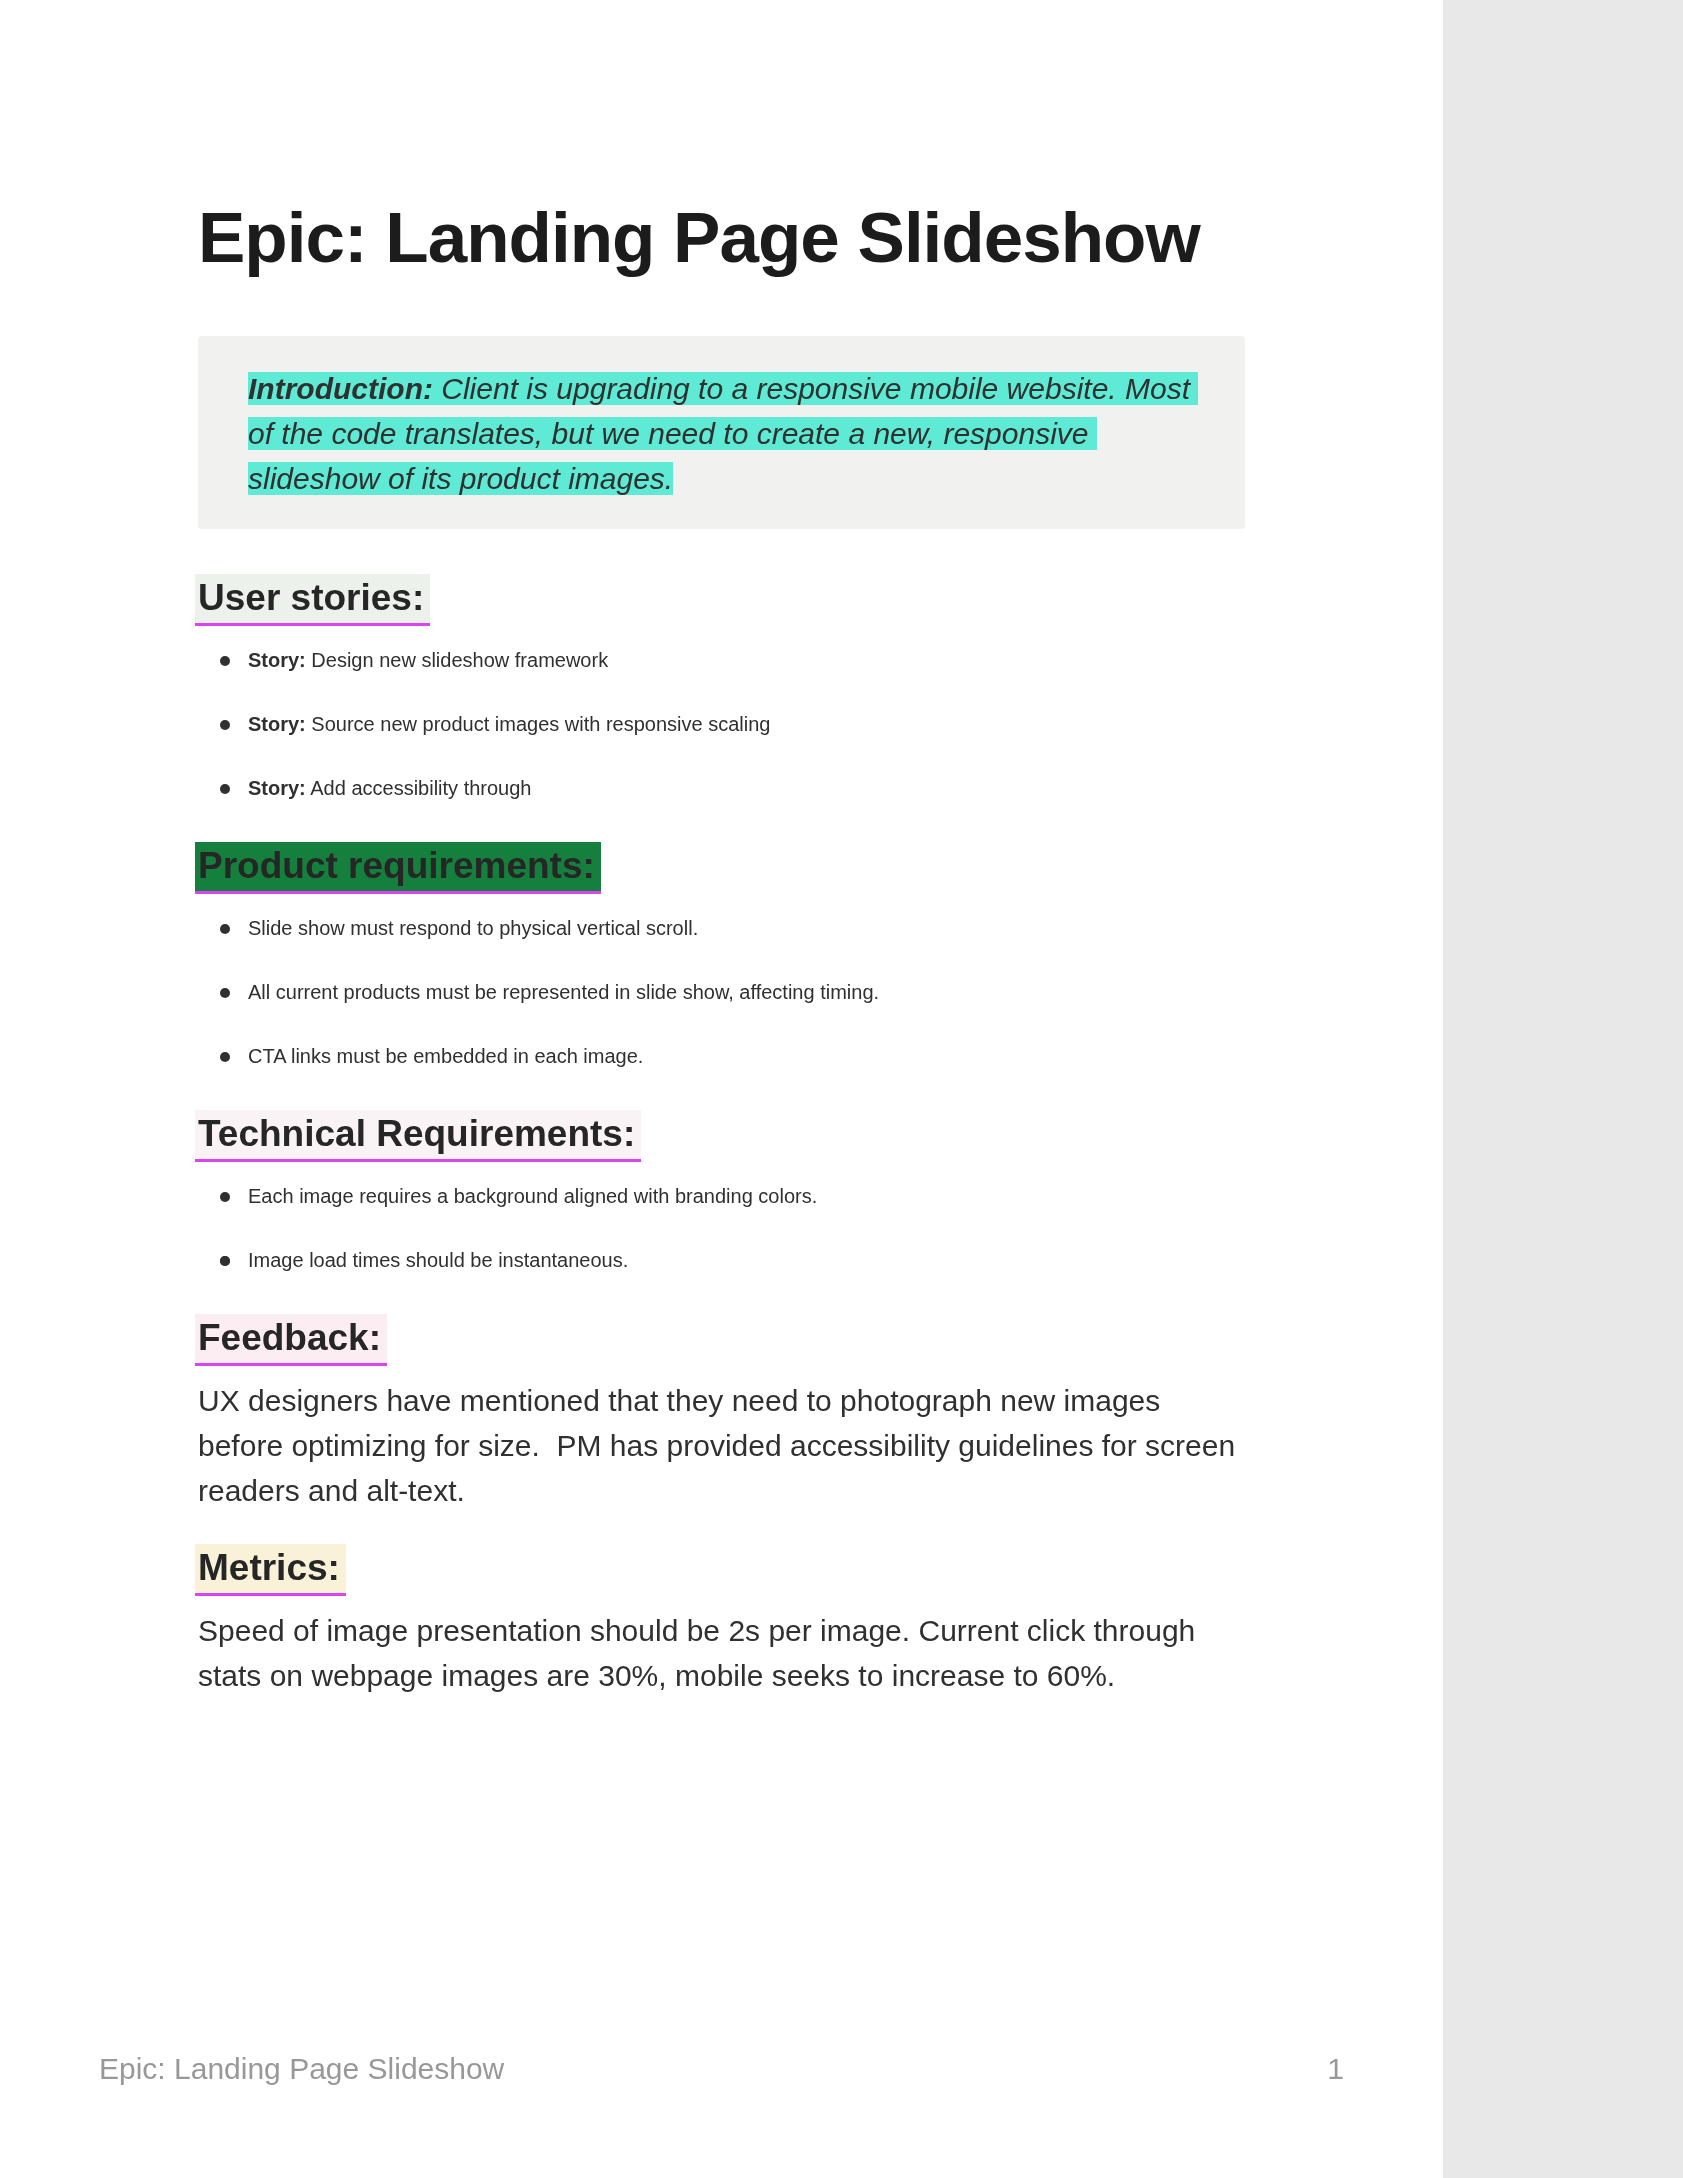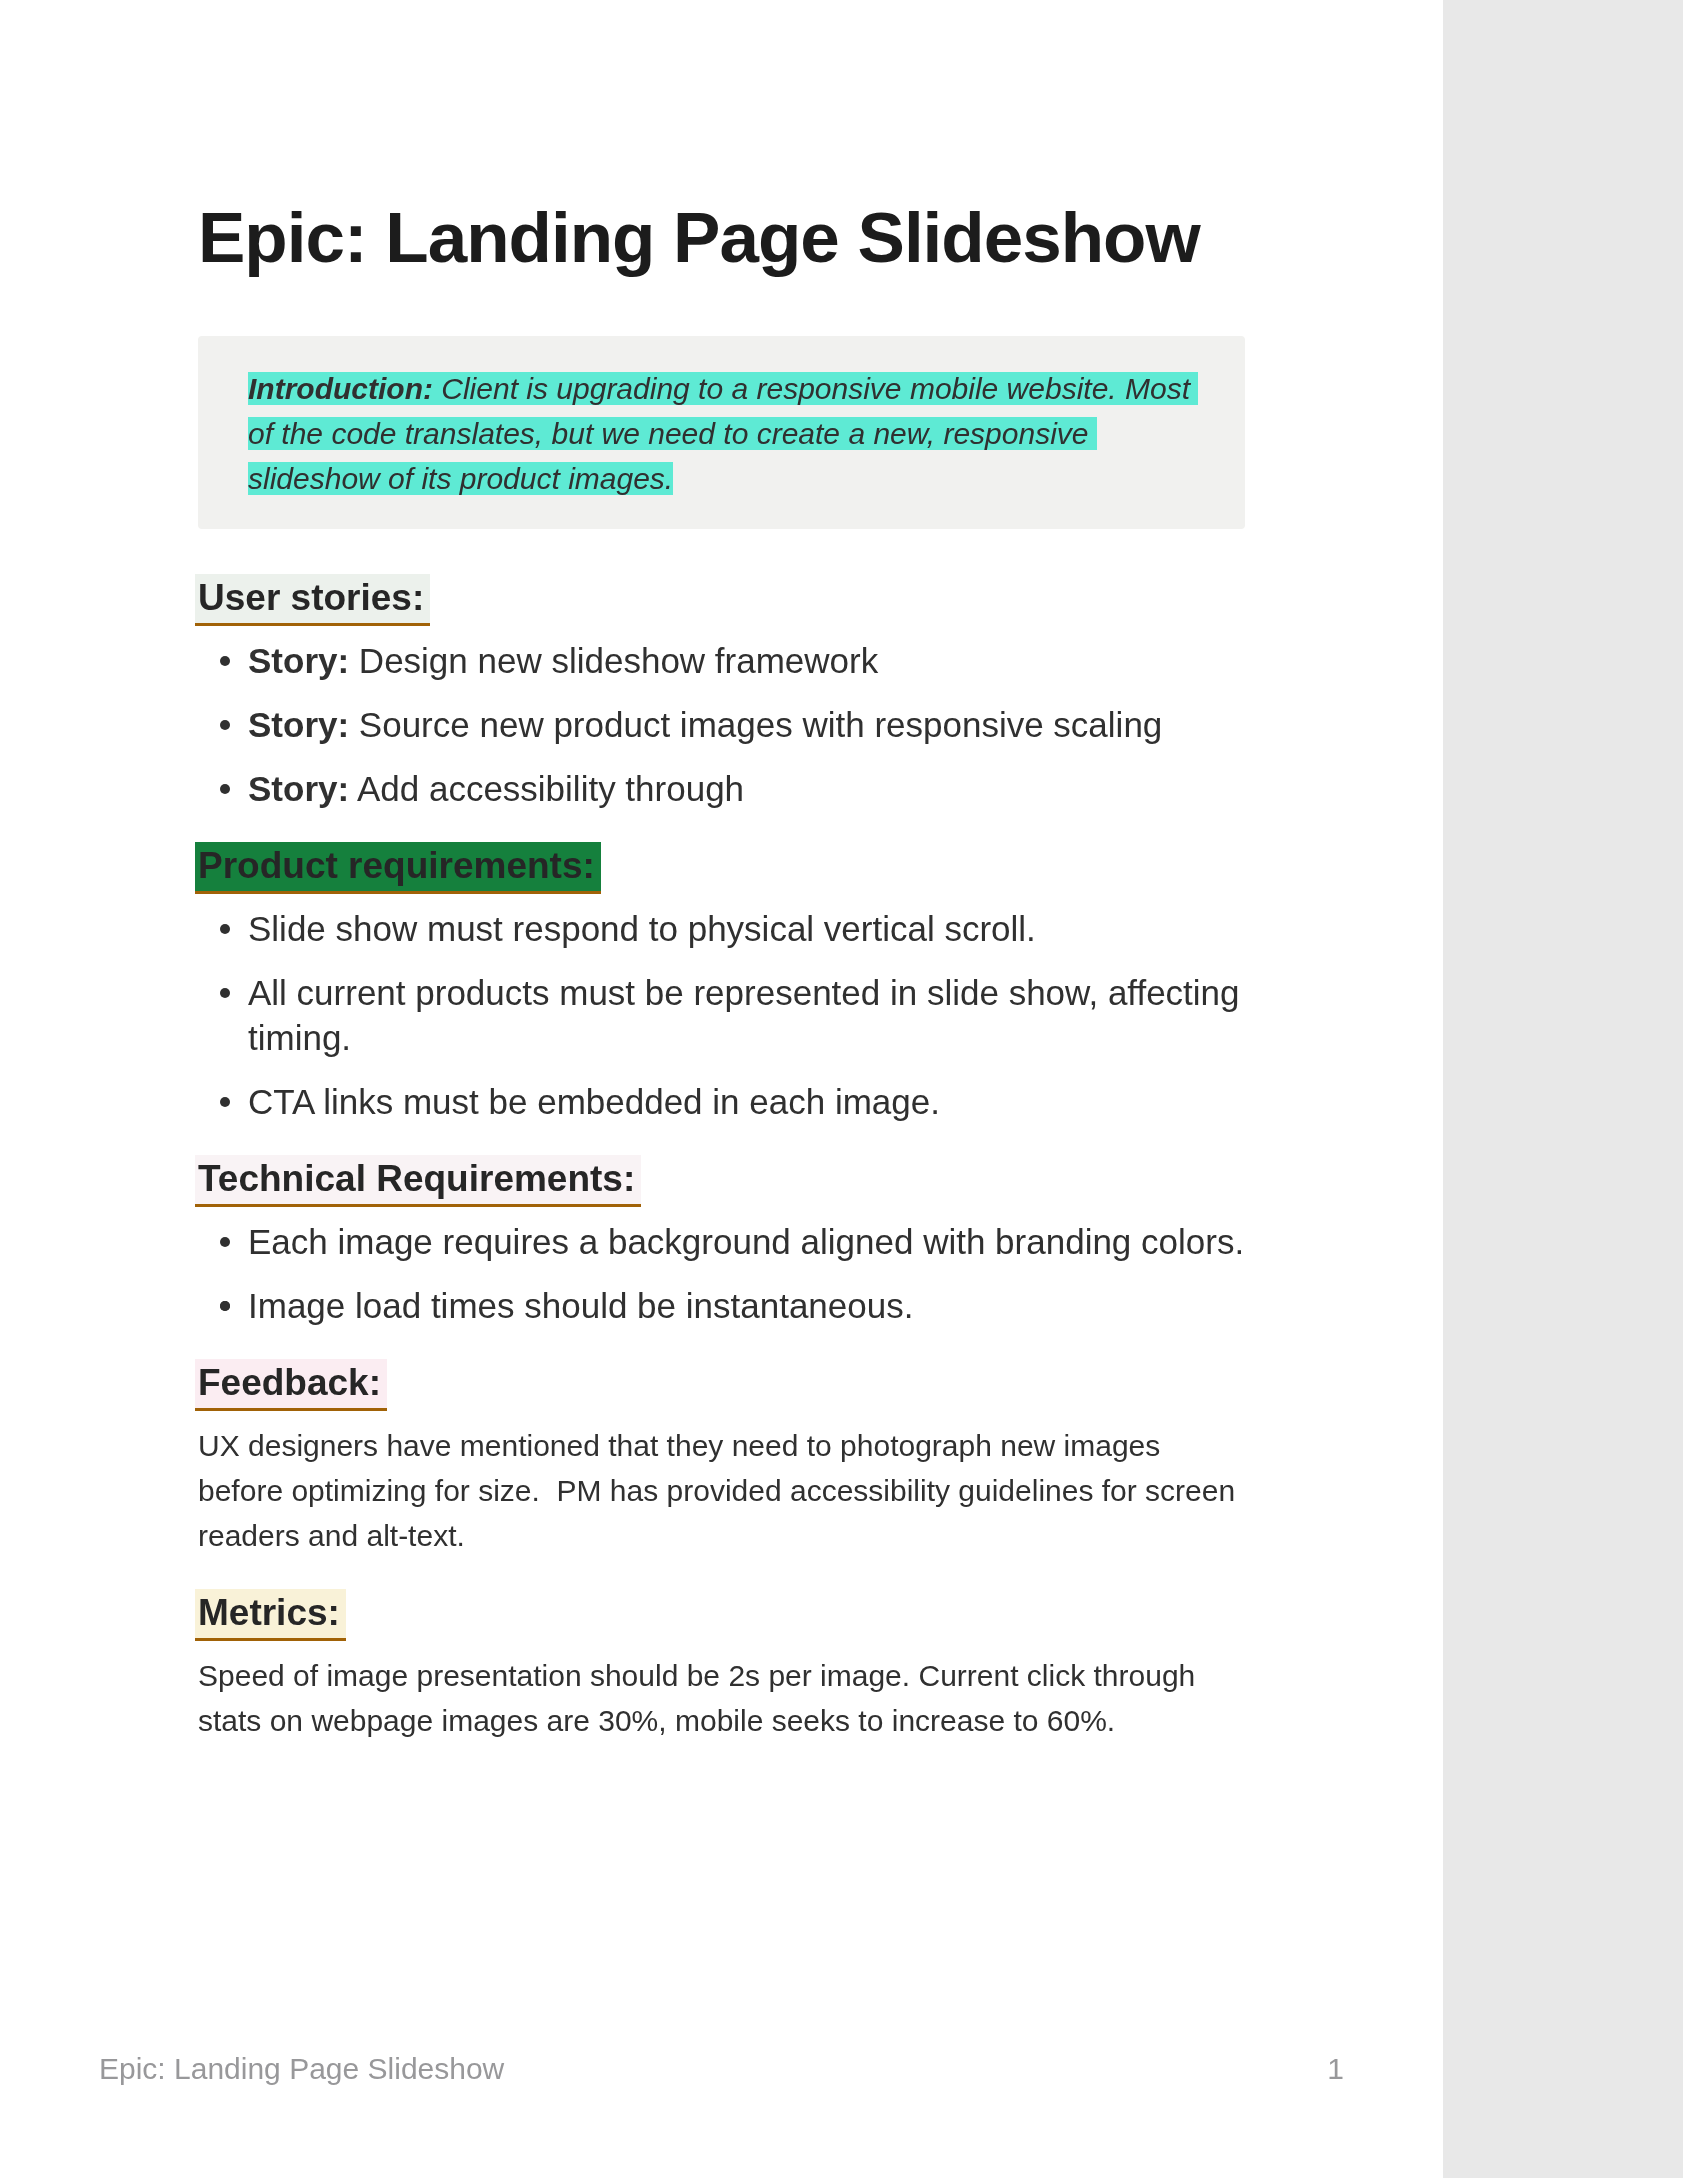--- a/index.html
+++ b/index.html
@@ -22,29 +22,29 @@
     font-size:30px;line-height:45px;
     margin-bottom:46px;
   }
   .intro-box .hl-run{white-space:pre-wrap;}
   .intro-box b{font-weight:700;}
   h2{
     font-size:37px;line-height:46px;font-weight:700;color:#262626;
     margin:0 0 17px 0;
   }
   h2 .hl{
-    border-bottom:3px solid #a16207;
+    border-bottom:3px solid #d946ef;
     padding:3px 6px 5px 3px;
     margin-left:-3px;
   }
   ul.blist{list-style:none;margin:0 0 32px 0;padding:0;}
   ul.blist li{
     position:relative;
     padding-left:50px;
-    font-size:35px;line-height:45px;
+    font-size:20px;line-height:45px;
     margin-bottom:19px;
   }
   ul.blist li:last-child{margin-bottom:0;}
   .dot{
     position:absolute;left:22px;top:18px;
     width:10px;height:10px;border-radius:50%;
     background:#303030;
   }
   .li-text, .para{white-space:pre-wrap;}
   .para{

